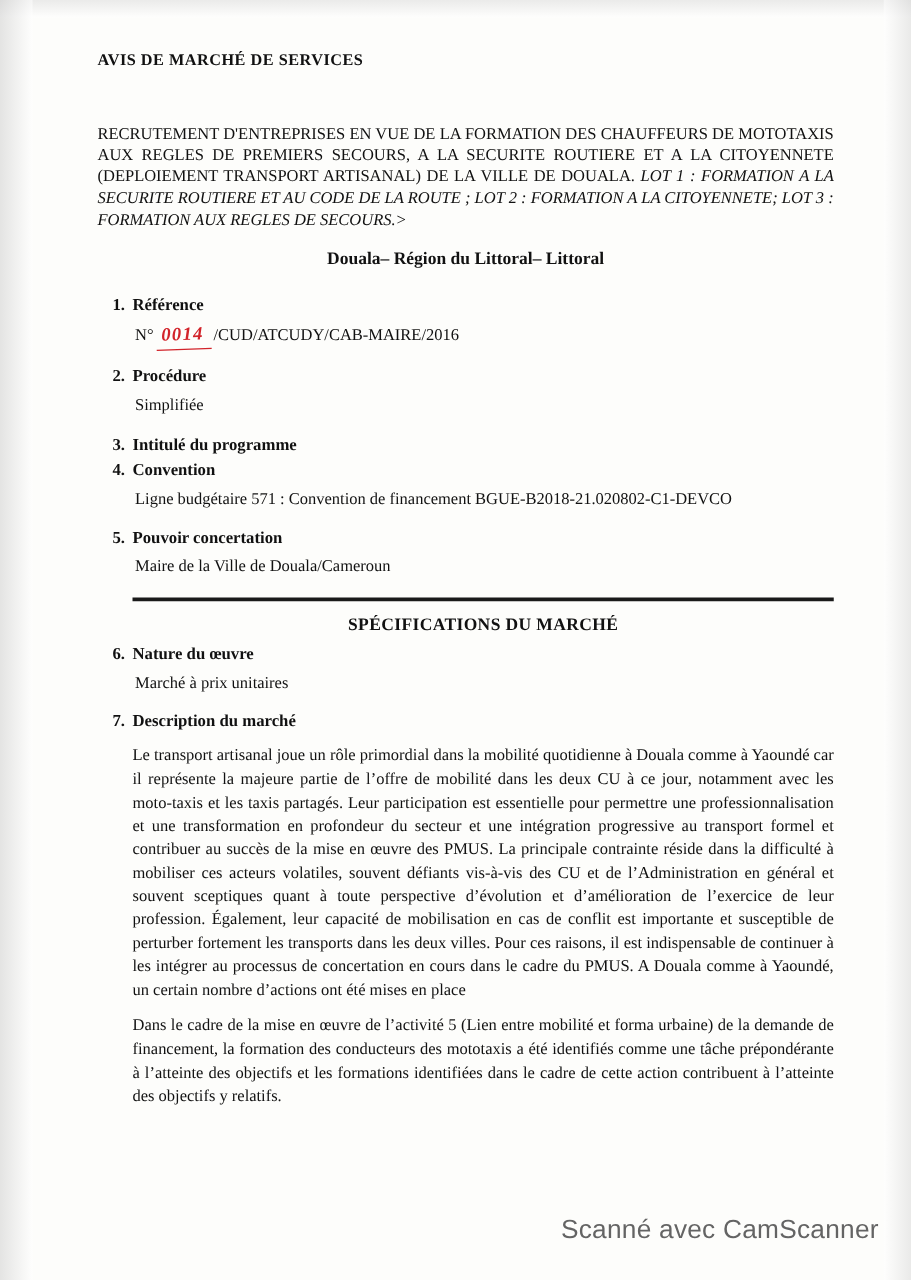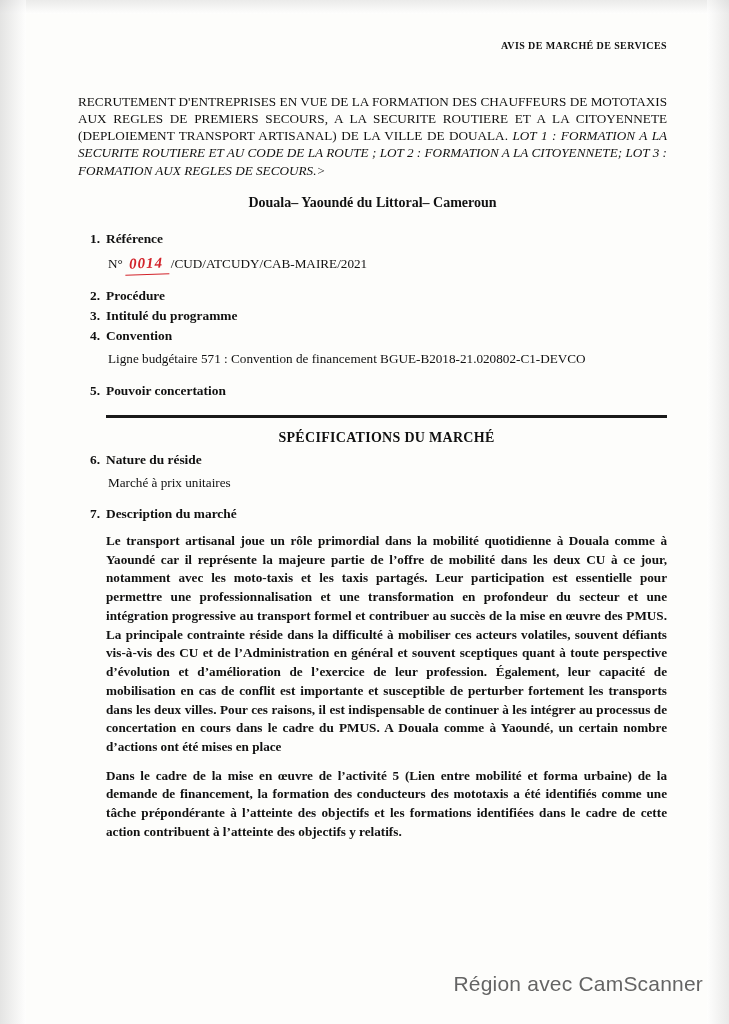--- a/index.html
+++ b/index.html
@@ -46,23 +46,23 @@
   }
 
   .content {
     position: absolute;
     left: 78px;
     right: 62px;
     top: 34px;
   }
 
   .doc-title {
-    text-align: right;
-    font-weight: bold;
-    font-size: 10px;
+    text-align: left;
+    font-weight: bold;
+    font-size: 13px;
     letter-spacing: .4px;
     margin: 6px 0 0 0;
   }
 
   .lead-block {
     margin-top: 42px;
     font-size: 13.2px;
     line-height: 1.30;
     text-align: justify;
   }
@@ -142,21 +142,20 @@
     font-size: 14px;
     margin: 12px 0 6px 0;
     letter-spacing: .3px;
   }
 
   .para {
     font-size: 13.2px;
     line-height: 1.42;
     text-align: justify;
     margin: 10px 0 0 0;
-    font-weight: bold;
   }
 
   .watermark {
     position: absolute;
     right: 26px;
     bottom: 28px;
     font-family: "Liberation Sans", sans-serif;
     font-size: 21px;
     color: #4a4a4a;
     opacity: .85;
@@ -174,63 +173,65 @@
 
   <div class="content">
 
     <div class="doc-title">AVIS DE MARCHÉ DE SERVICES</div>
 
     <div class="lead-block">
       <span class="lead-bold">RECRUTEMENT D'ENTREPRISES EN VUE DE LA FORMATION DES CHAUFFEURS DE MOTOTAXIS AUX REGLES DE PREMIERS SECOURS, A LA SECURITE ROUTIERE ET A LA CITOYENNETE (DEPLOIEMENT TRANSPORT ARTISANAL) DE LA VILLE DE DOUALA.</span>
       <span class="lead-italic">LOT 1 : FORMATION A LA SECURITE ROUTIERE ET AU CODE DE LA ROUTE ; LOT 2 : FORMATION A LA CITOYENNETE; LOT 3 : FORMATION AUX REGLES DE SECOURS.&gt;</span>
     </div>
 
-    <div class="subtitle">Douala– Yaoundé du Littoral– Cameroun</div>
+    <div class="subtitle">Douala– Région du Littoral– Littoral</div>
 
     <ol class="sections">
 
       <li>
         <div class="sec-head">Référence</div>
         <div class="sec-body">
           <span class="ref-line">
             <span>N°</span>
             <span class="handwrite">0014</span>
-            <span>/CUD/ATCUDY/CAB-MAIRE/2021</span>
+            <span>/CUD/ATCUDY/CAB-MAIRE/2016</span>
           </span>
         </div>
       </li>
 
       <li>
         <div class="sec-head">Procédure</div>
+        <div class="sec-body">Simplifiée</div>
       </li>
 
       <li>
         <div class="sec-head">Intitulé du programme</div>
       </li>
 
       <li>
         <div class="sec-head">Convention</div>
         <div class="sec-body">Ligne budgétaire 571 : Convention de financement BGUE-B2018-21.020802-C1-DEVCO</div>
       </li>
 
       <li>
         <div class="sec-head">Pouvoir concertation</div>
+        <div class="sec-body">Maire de la Ville de Douala/Cameroun</div>
       </li>
 
       <div class="rule"></div>
       <div class="spec-title">SPÉCIFICATIONS DU MARCHÉ</div>
 
       <li>
-        <div class="sec-head">Nature du réside</div>
+        <div class="sec-head">Nature du œuvre</div>
         <div class="sec-body">Marché à prix unitaires</div>
       </li>
 
       <li>
         <div class="sec-head">Description du marché</div>
         <div class="para">Le transport artisanal joue un rôle primordial dans la mobilité quotidienne à Douala comme à Yaoundé car il représente la majeure partie de l’offre de mobilité dans les deux CU à ce jour, notamment avec les moto-taxis et les taxis partagés. Leur participation est essentielle pour permettre une professionnalisation et une transformation en profondeur du secteur et une intégration progressive au transport formel et contribuer au succès de la mise en œuvre des PMUS. La principale contrainte réside dans la difficulté à mobiliser ces acteurs volatiles, souvent défiants vis-à-vis des CU et de l’Administration en général et souvent sceptiques quant à toute perspective d’évolution et d’amélioration de l’exercice de leur profession. Également, leur capacité de mobilisation en cas de conflit est importante et susceptible de perturber fortement les transports dans les deux villes. Pour ces raisons, il est indispensable de continuer à les intégrer au processus de concertation en cours dans le cadre du PMUS. A Douala comme à Yaoundé, un certain nombre d’actions ont été mises en place</div>
         <div class="para">Dans le cadre de la mise en œuvre de l’activité 5 (Lien entre mobilité et forma urbaine) de la demande de financement, la formation des conducteurs des mototaxis a été identifiés comme une tâche prépondérante à l’atteinte des objectifs et les formations identifiées dans le cadre de cette action contribuent à l’atteinte des objectifs y relatifs.</div>
       </li>
 
     </ol>
   </div>
 
-  <div class="watermark">Région avec CamScanner</div>
+  <div class="watermark">Scanné avec CamScanner</div>
 </div>
 
 </body></html>

